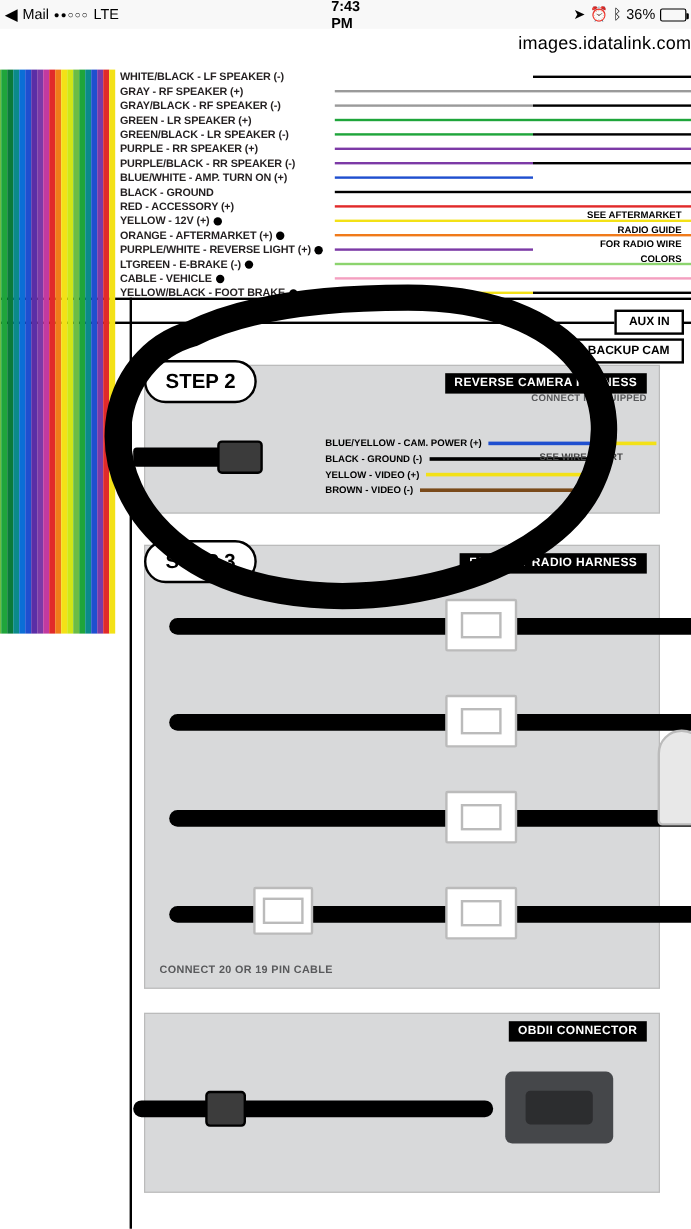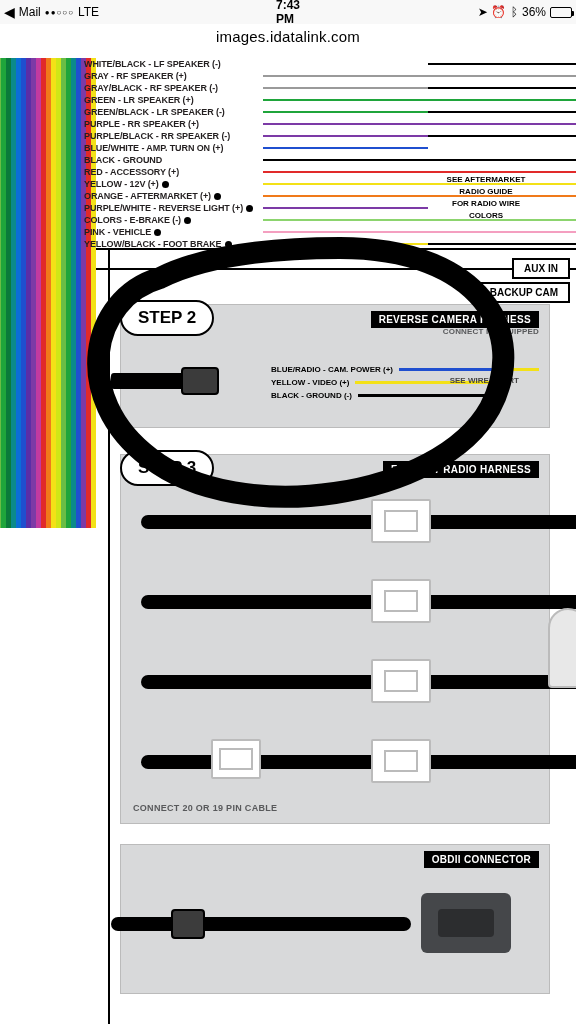--- a/index.html
+++ b/index.html
@@ -11,38 +11,38 @@
   .statusbar .center { flex:0; font-weight:600; }
   .statusbar .right { display:flex; align-items:center; gap:4px; flex:1; justify-content:flex-end; }
   .back-arrow { font-size:14px; }
   .dots { letter-spacing:1px; font-size:8px; }
   .battery { display:inline-flex; align-items:center; }
   .battery-body { width:22px; height:11px; border:1px solid #000; border-radius:2px; position:relative; }
   .battery-body::after { content:""; position:absolute; right:-3px; top:3px; width:2px; height:5px; background:#000; border-radius:0 1px 1px 0; }
   .battery-fill { height:100%; width:36%; background:#000; }
 
   
-  .urlbar { width:100%; text-align:center; font-size:15px; color:#000; padding:4px 0 8px 0; letter-spacing:0.2px; }
+  .urlbar { width:100%; text-align:right; font-size:15px; color:#000; padding:4px 0 8px 0; letter-spacing:0.2px; }
 
   
   .stage { position:absolute; left:0; right:0; top:58px; bottom:0; }
 
   
   .rainbow { position:absolute; left:-4px; top:0; width:108px; height:470px; display:flex; flex-direction:row; }
   .rainbow .stripe { width:5px; height:100%; }
 
   
-  .labels-top { position:absolute; left:84px; top:0; font-size:9px; font-weight:600; line-height:12px; letter-spacing:-0.1px; color:#231f20; }
+  .labels-top { position:absolute; left:100px; top:0; font-size:9px; font-weight:600; line-height:12px; letter-spacing:-0.1px; color:#231f20; }
   .wire-row { display:flex; align-items:center; height:12px; position:relative; }
   .wire-row .txt { white-space:nowrap; }
   .wire-row .trail { position:absolute; right:-340px; height:2px; width:330px; }
   .wire-row .dot { width:7px; height:7px; border-radius:50%; background:#000; margin-left:3px; }
 
   
-  .right-note { position:absolute; right:20px; top:116px; width:140px; font-size:8px; font-weight:600; line-height:12px; text-align:center; color:#000; }
+  .right-note { position:absolute; right:8px; top:116px; width:140px; font-size:8px; font-weight:600; line-height:12px; text-align:right; color:#000; }
 
   
   .step-pill { position:absolute; border:2px solid #000; border-radius:22px; background:#fff; padding:6px 16px; font-weight:800; font-size:17px; z-index:4; }
   .panel { position:absolute; background:#d8d9da; border:1px solid #bbb; }
 
   .sect-title { background:#000; color:#fff; font-weight:700; font-size:10px; padding:3px 8px; position:absolute; letter-spacing:0.3px; }
   .sect-sub { color:#58595b; font-size:8px; font-weight:600; letter-spacing:0.2px; }
 
   
   .step2-panel { left:120px; top:246px; width:430px; height:124px; }
@@ -190,26 +190,26 @@
         <span class="txt">ORANGE - AFTERMARKET (+)</span>
         <div class="trail" style="background: linear-gradient(90deg, rgb(240, 122, 26) 0px, rgb(240, 122, 26) 50%, rgb(240, 122, 26) 50%, rgb(240, 122, 26) 100%);"></div>
         <div class="dot"></div>
       </div>
       <div class="wire-row">
         <span class="txt">PURPLE/WHITE - REVERSE LIGHT (+)</span>
         <div class="trail" style="background: linear-gradient(90deg, rgb(124, 58, 166) 0px, rgb(124, 58, 166) 50%, rgb(255, 255, 255) 50%, rgb(255, 255, 255) 100%);"></div>
         <div class="dot"></div>
       </div>
       <div class="wire-row">
-        <span class="txt">COLORS - E-BRAKE (-)</span>
+        <span class="txt">LTGREEN - E-BRAKE (-)</span>
         <div class="trail" style="background: linear-gradient(90deg, rgb(140, 212, 110) 0px, rgb(140, 212, 110) 50%, rgb(140, 212, 110) 50%, rgb(140, 212, 110) 100%);"></div>
         <div class="dot"></div>
       </div>
       <div class="wire-row">
-        <span class="txt">PINK - VEHICLE</span>
+        <span class="txt">CABLE - VEHICLE</span>
         <div class="trail" style="background: linear-gradient(90deg, rgb(244, 159, 192) 0px, rgb(244, 159, 192) 50%, rgb(244, 159, 192) 50%, rgb(244, 159, 192) 100%);"></div>
         <div class="dot"></div>
       </div>
       <div class="wire-row">
         <span class="txt">YELLOW/BLACK - FOOT BRAKE</span>
         <div class="trail" style="background: linear-gradient(90deg, rgb(243, 225, 23) 0px, rgb(243, 225, 23) 50%, rgb(0, 0, 0) 50%, rgb(0, 0, 0) 100%);"></div>
         <div class="dot"></div>
       </div>
     </div>
 
@@ -221,30 +221,34 @@
   </div>
 
   <div class="corner-label aux-label">AUX IN</div>
   <div class="corner-label backup-label">BACKUP CAM</div>
 
   <div class="panel step2-panel">
     <div class="sect-title step2-title">REVERSE CAMERA HARNESS</div>
     <div class="sect-sub step2-sub">CONNECT IF EQUIPPED</div>
     <div class="rev-wires" id="rev-wires">
         <div class="rev-wire-row">
-          <span class="txt">BLUE/RADIO - CAM. POWER (+)</span>
+          <span class="txt">BLUE/YELLOW - CAM. POWER (+)</span>
           <div class="bar" style="background: linear-gradient(90deg, rgb(31, 79, 207) 0px, rgb(31, 79, 207) 70%, rgb(243, 225, 23) 70%, rgb(243, 225, 23) 100%);"></div>
+        </div>
+        <div class="rev-wire-row">
+          <span class="txt">BLACK - GROUND (-)</span>
+          <div class="bar" style="background: linear-gradient(90deg, rgb(0, 0, 0) 0px, rgb(0, 0, 0) 70%, rgb(0, 0, 0) 70%, rgb(0, 0, 0) 100%);"></div>
         </div>
         <div class="rev-wire-row">
           <span class="txt">YELLOW - VIDEO (+)</span>
           <div class="bar" style="background: linear-gradient(90deg, rgb(243, 225, 23) 0px, rgb(243, 225, 23) 70%, rgb(243, 225, 23) 70%, rgb(243, 225, 23) 100%);"></div>
         </div>
         <div class="rev-wire-row">
-          <span class="txt">BLACK - GROUND (-)</span>
-          <div class="bar" style="background: linear-gradient(90deg, rgb(0, 0, 0) 0px, rgb(0, 0, 0) 70%, rgb(0, 0, 0) 70%, rgb(0, 0, 0) 100%);"></div>
+          <span class="txt">BROWN - VIDEO (-)</span>
+          <div class="bar" style="background: linear-gradient(90deg, rgb(122, 74, 26) 0px, rgb(122, 74, 26) 70%, rgb(122, 74, 26) 70%, rgb(122, 74, 26) 100%);"></div>
         </div>
       </div>
     <div class="see-wire"><span>SEE WIRE
 CHART</span></div>
 
     <div style="position:absolute; left:-10px; top:68px; width:100px; height:16px; background:#000; border-radius:3px;"></div>
     <div style="position:absolute; left:60px; top:62px; width:38px; height:28px; background:#3b3b3b; border:2px solid #000; border-radius:4px;"></div>
   </div>
   <div class="step-pill step2-pill">STEP 2</div>
 

